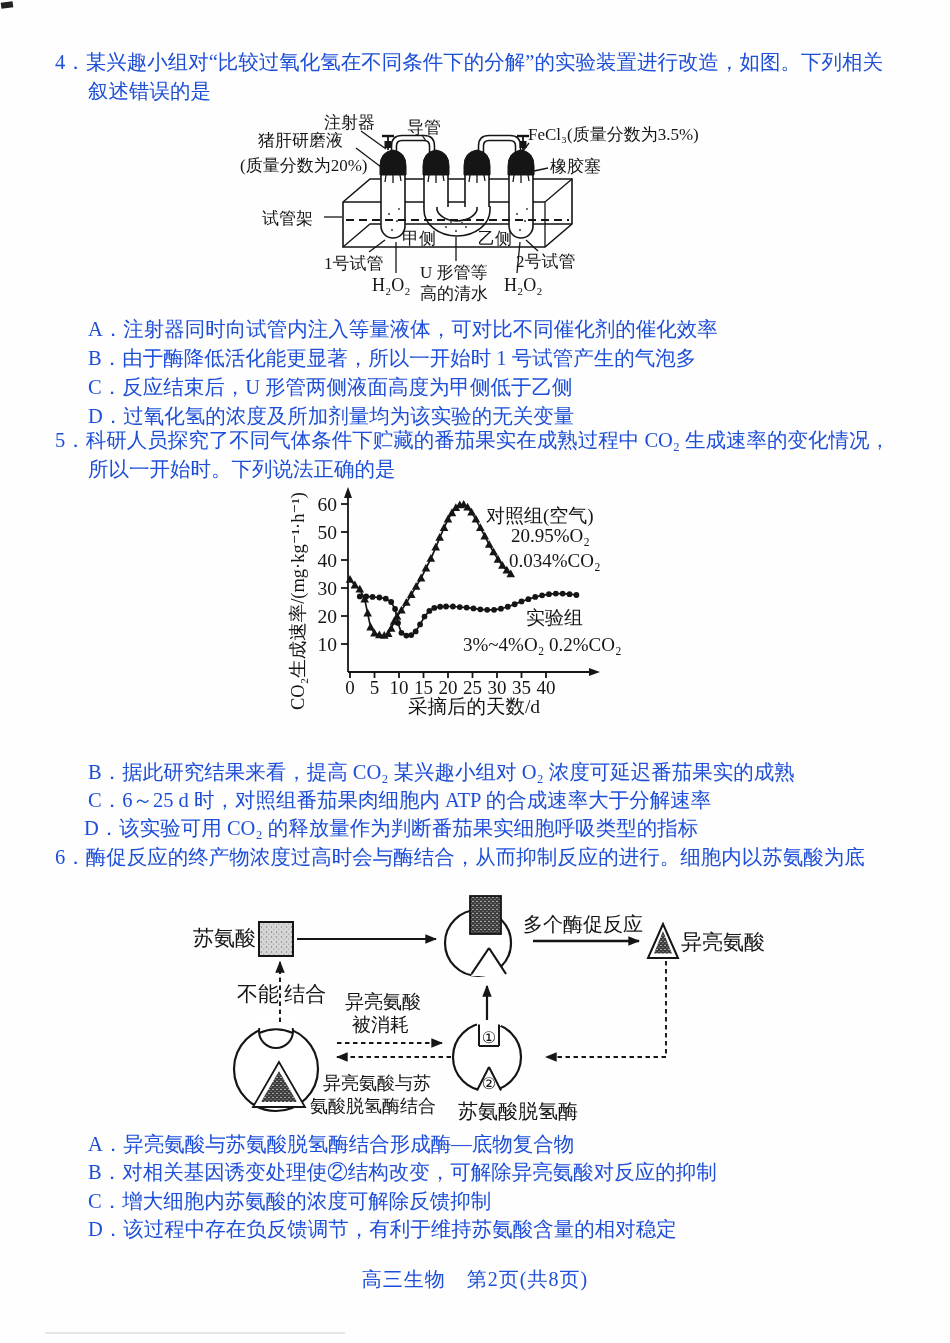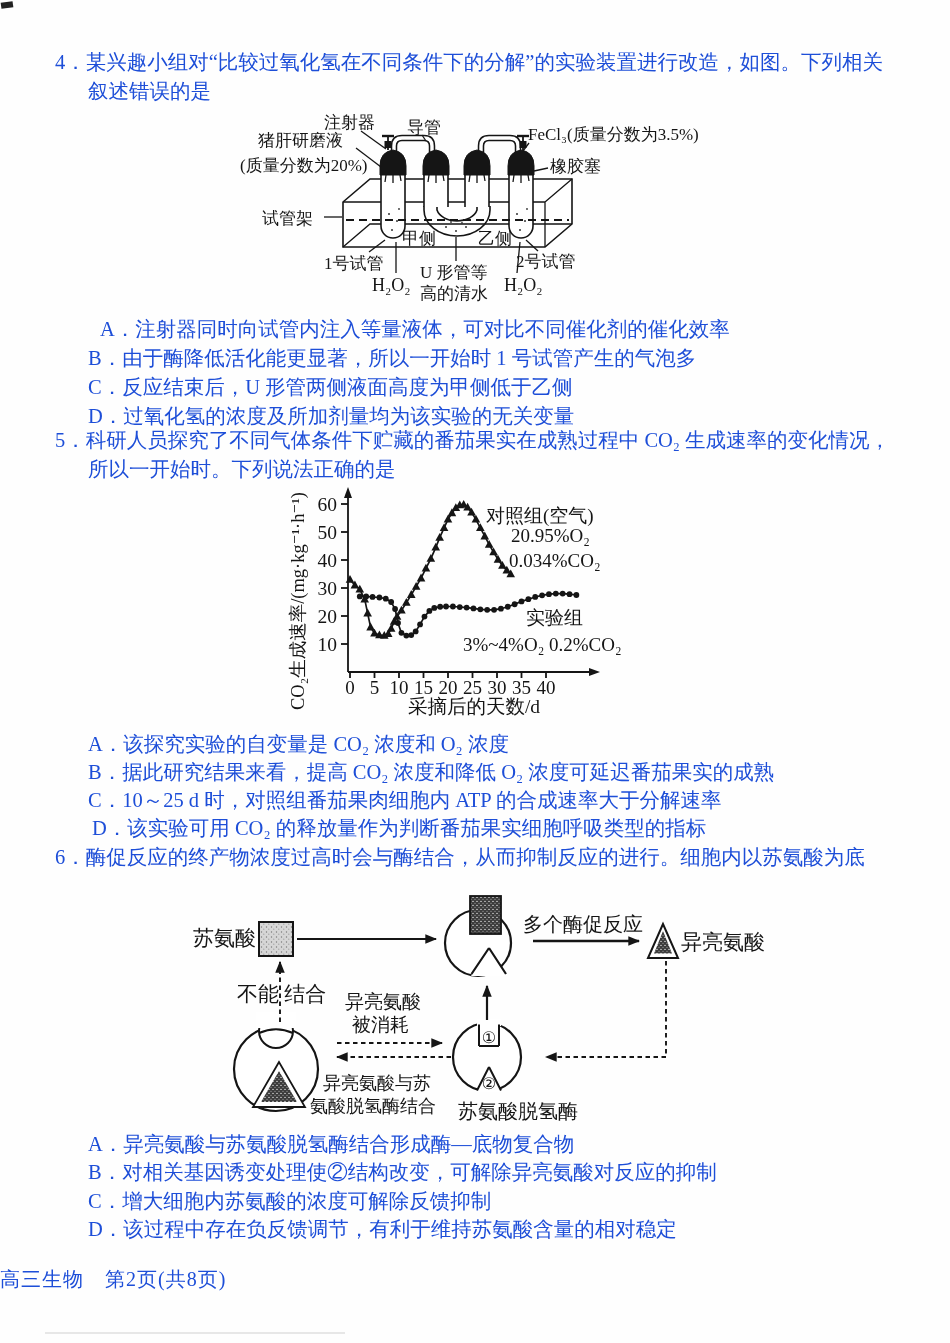--- a/index.html
+++ b/index.html
@@ -1,20 +1,20 @@
 <!DOCTYPE html>
 <html><head>
 <meta charset="utf-8">
 <style>
   html,body{margin:0;padding:0;background:#888;}
   .page{position:relative;width:950px;height:1343px;margin:0 auto;background:#fefefe;overflow:hidden;
         font-family:"Liberation Serif","DejaVu Serif",serif;color:#1d4ed8;}
   .t{position:absolute;white-space:nowrap;line-height:1.32;}
   .stem,.opt{font-size:20.5px;}
-  .footer{position:absolute;left:0;width:100%;font-size:20px;letter-spacing:1px;}
+  .footer{position:absolute;left:0;width:100%;text-align:center;font-size:20px;letter-spacing:1px;}
   svg{position:absolute;overflow:visible;}
   svg text{font-family:"Liberation Serif","DejaVu Serif",serif;fill:#151515;}
   .corner{position:absolute;left:1px;top:2px;width:12px;height:6px;background:#222;transform:rotate(-8deg);}
   .scanline{position:absolute;left:45px;top:1332px;width:300px;height:2px;background:#e7e7e7;}
 </style>
 </head>
 <body>
 
 <div class="page">
   <div class="corner"></div>
@@ -118,21 +118,21 @@
       <text x="478" y="244">乙侧</text>
       <text x="324" y="269">1号试管</text>
       <text x="420" y="278">U 形管等</text>
       <text x="420" y="299">高的清水</text>
       <text x="516" y="267">2号试管</text>
       <text x="372" y="291" font-size="18">H₂O₂</text>
       <text x="504" y="291" font-size="18">H₂O₂</text>
     </g>
   </svg>
 
-  <div class="t opt" style="left:100px;top:316px">A．注射器同时向试管内注入等量液体，可对比不同催化剂的催化效率</div>
+  <div class="t opt" style="left:88px;top:316px">A．注射器同时向试管内注入等量液体，可对比不同催化剂的催化效率</div>
   <div class="t opt" style="left:88px;top:345px">B．由于酶降低活化能更显著，所以一开始时 1 号试管产生的气泡多</div>
   <div class="t opt" style="left:88px;top:403px">D．过氧化氢的浓度及所加剂量均为该实验的无关变量</div>
   <div class="t opt" style="left:88px;top:374px">C．反应结束后，U 形管两侧液面高度为甲侧低于乙侧</div>
 
   <div class="t stem" style="left:55px;top:427px">5．科研人员探究了不同气体条件下贮藏的番茄果实在成熟过程中 CO₂ 生成速率的变化情况，</div>
   <div class="t stem" style="left:88px;top:456px">所以一开始时。下列说法正确的是</div>
 
   <svg id="chart-svg" style="left:278px;top:480px" width="410" height="248" viewBox="278 480 410 248">
 
     <g stroke="#151515" stroke-width="1.8" fill="none">
@@ -257,24 +257,23 @@
     <text x="474" y="713" text-anchor="middle" font-size="19.5">采摘后的天数/d</text>
     <g font-size="19">
       <text x="486" y="522">对照组(空气)</text>
       <text x="511" y="542">20.95%O₂</text>
       <text x="509" y="567">0.034%CO₂</text>
       <text x="526" y="624">实验组</text>
       <text x="463" y="651">3%~4%O₂  0.2%CO₂</text>
     </g>
   </svg>
 
-  <div class="t opt" style="left:88px;top:731px">A．该探究实验的自变量是 CO₂ 浓度和 O₂ 浓度</div>
-  <div class="t opt" style="left:88px;top:759px">B．据此研究结果来看，提高 CO₂ 浓度和降低 O₂ 浓度可延迟番茄果实的成熟</div>
-  <div class="t opt" style="left:88px;top:787px">C．10～25 d 时，对照组番茄果肉细胞内 ATP 的合成速率大于分解速率</div>
-  <div class="t opt" style="left:92px;top:815px">D．该实验可用 CO₂ 的释放量作为判断番茄果实细胞呼吸类型的指标</div>
+  <div class="t opt" style="left:88px;top:759px">B．据此研究结果来看，提高 CO₂ 某兴趣小组对 O₂ 浓度可延迟番茄果实的成熟</div>
+  <div class="t opt" style="left:88px;top:787px">C．6～25 d 时，对照组番茄果肉细胞内 ATP 的合成速率大于分解速率</div>
+  <div class="t opt" style="left:84px;top:815px">D．该实验可用 CO₂ 的释放量作为判断番茄果实细胞呼吸类型的指标</div>
 
   <div class="t stem" style="left:55px;top:844px">6．酶促反应的终产物浓度过高时会与酶结合，从而抑制反应的进行。细胞内以苏氨酸为底</div>
 
   <svg style="left:150px;top:888px" width="640" height="242" viewBox="150 888 640 242">
     <defs>
       <marker id="ar6" viewBox="0 0 10 8" refX="9" refY="4" markerWidth="12" markerHeight="9.5" orient="auto" markerUnits="userSpaceOnUse">
         <path d="M0,0 L10,4 L0,8 Z" fill="#151515"></path>
       </marker>
       <pattern id="spkD" width="4" height="4" patternUnits="userSpaceOnUse">
         <rect width="4" height="4" fill="#3c3c3c"></rect>

